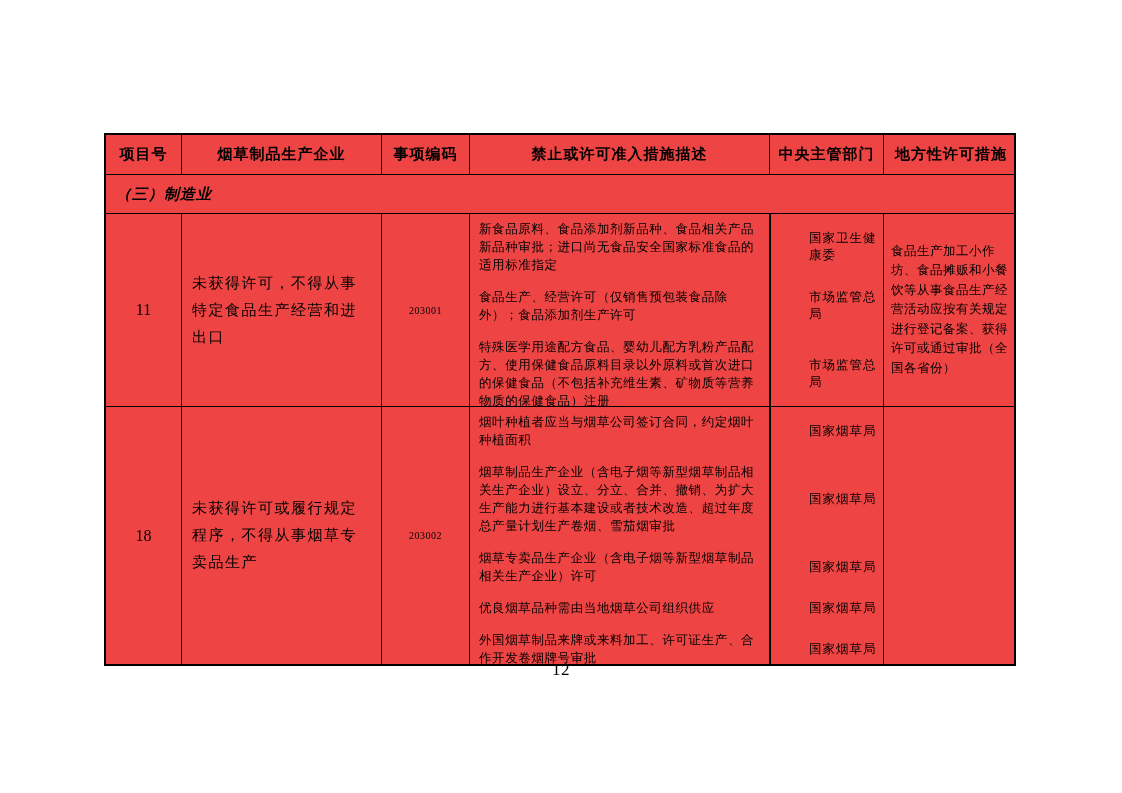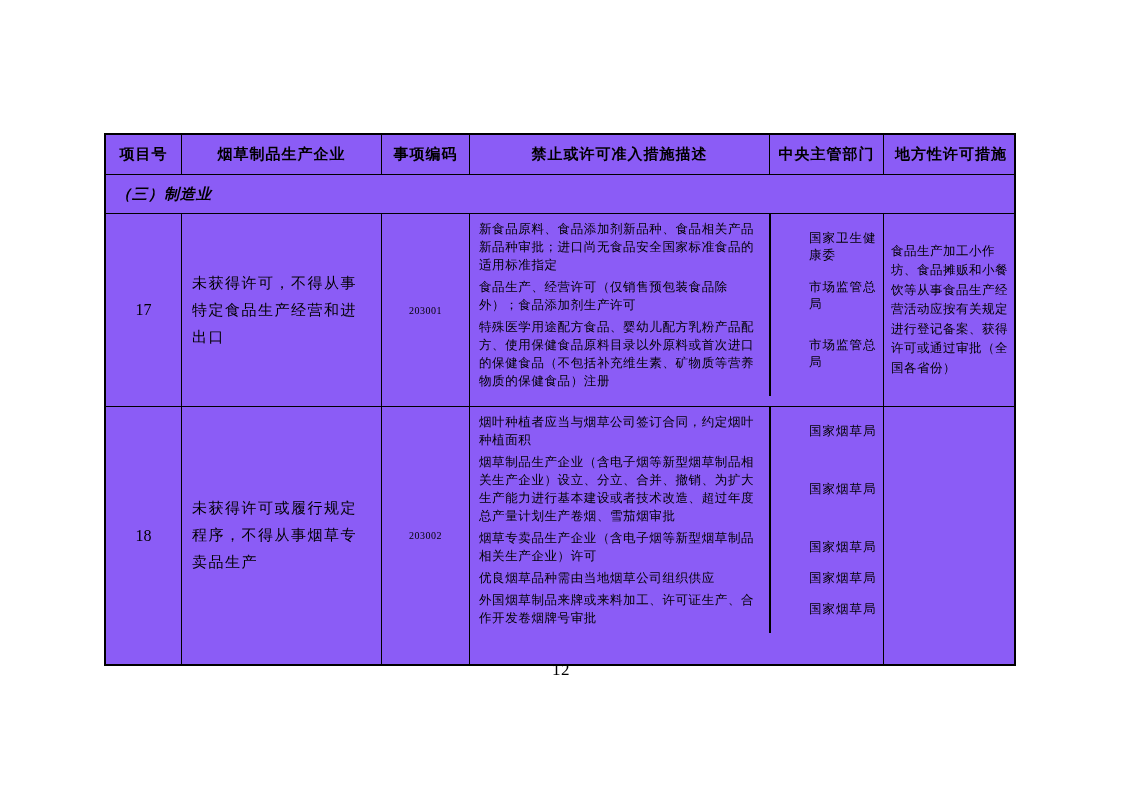--- a/index.html
+++ b/index.html
@@ -16,21 +16,21 @@
     background: #ffffff;
     overflow: hidden;
   }
   .doc-table {
     position: absolute;
     left: 104px;
     top: 133px;
     width: 912px;
     border: 2px solid #000000;
     box-sizing: border-box;
-    background: #8b5cf6;
+    background: #ef4444;
   }
   .trow {
     display: flex;
     box-sizing: border-box;
     border-bottom: 1.5px solid #000000;
   }
   .trow:last-child { border-bottom: none; }
   .cell {
     box-sizing: border-box;
     border-right: 1.5px solid #000000;
@@ -92,21 +92,21 @@
     display: flex;
     align-items: center;
     justify-content: center;
     font-size: 10px;
     letter-spacing: 0.5px;
   }
   .pairs-wrap {
     position: relative;
     display: grid;
     grid-template-columns: 300px 114px;
-    row-gap: 4px;
+    row-gap: 14px;
     align-content: center;
     padding: 6px 0;
   }
   .pairs-divider {
     position: absolute;
     left: 299px;
     top: 0;
     bottom: 0;
     width: 1.5px;
     background: #000000;
@@ -163,21 +163,21 @@
       <div class="c4m">禁止或许可准入措施描述</div>
       <div class="c5h">中央主管部门</div>
       <div class="cell c6">地方性许可措施</div>
     </div>
 
     <div class="trow section-row">
       <div class="cell">（三）制造业</div>
     </div>
 
     <div class="trow data-row row-17">
-      <div class="cell c1">17</div>
+      <div class="cell c1">11</div>
       <div class="cell c2">未获得许可，不得从事特定食品生产经营和进出口</div>
       <div class="cell c3">203001</div>
       <div class="cell c4">
         <div class="pairs-wrap">
           <div class="measure">新食品原料、食品添加剂新品种、食品相关产品新品种审批；进口尚无食品安全国家标准食品的适用标准指定</div>
           <div class="dept">国家卫生健康委</div>
           <div class="measure">食品生产、经营许可（仅销售预包装食品除外）；食品添加剂生产许可</div>
           <div class="dept">市场监管总局</div>
           <div class="measure">特殊医学用途配方食品、婴幼儿配方乳粉产品配方、使用保健食品原料目录以外原料或首次进口的保健食品（不包括补充维生素、矿物质等营养物质的保健食品）注册</div>
           <div class="dept">市场监管总局</div>

